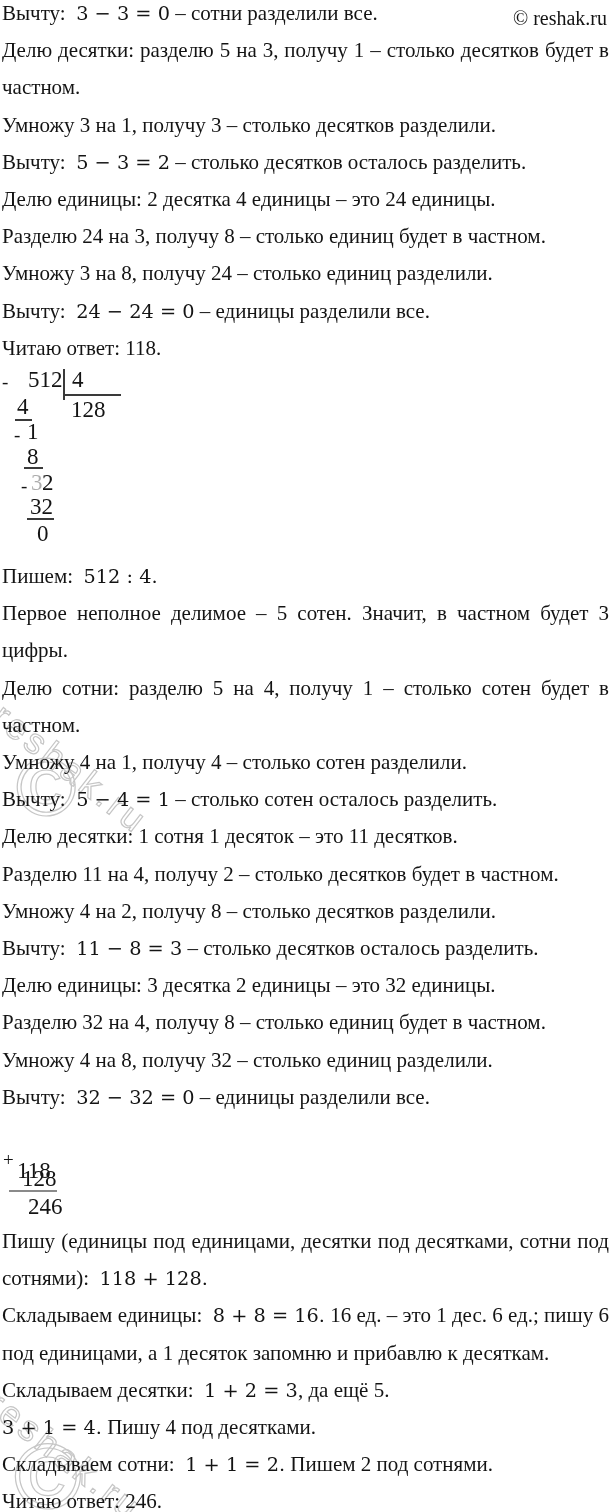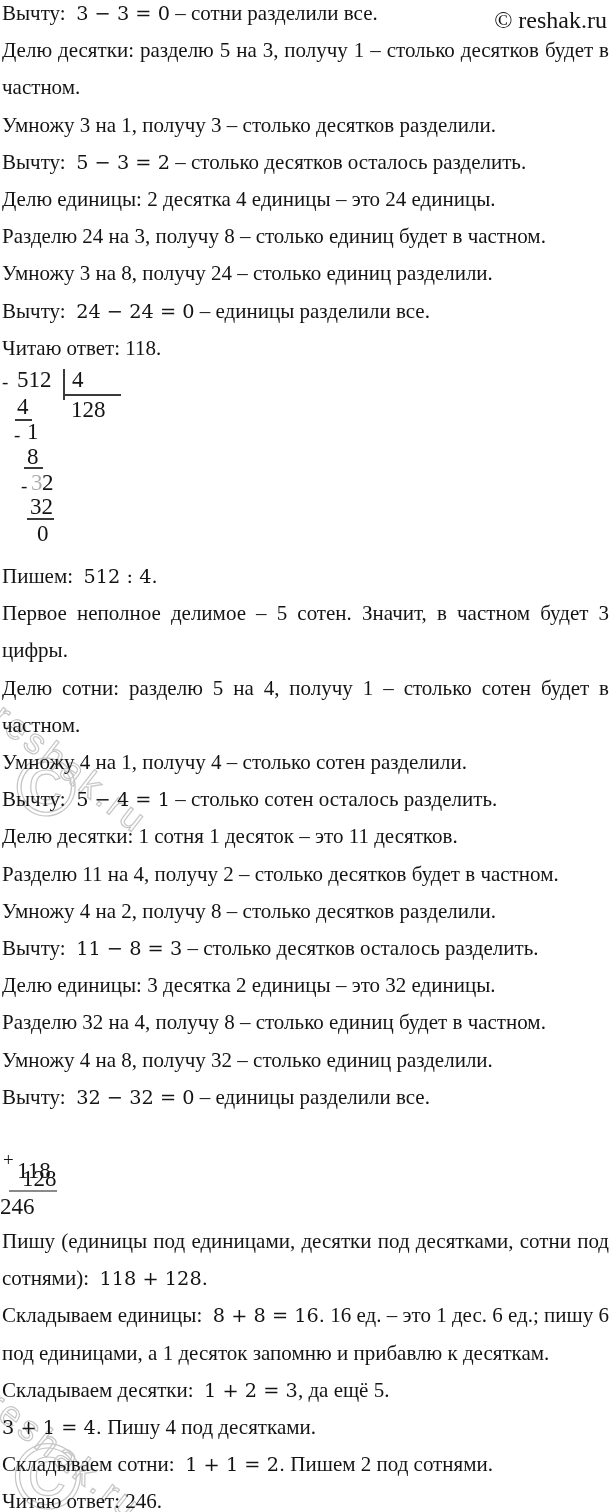--- a/index.html
+++ b/index.html
@@ -21,21 +21,21 @@
     line-height: 37.2px;
     text-align: justify;
     text-align-last: left;
   }
   #sec1 { top: -5px; }
   #sec2 { top: 558px; }
   #sec3 { top: 1223px; }
   .f { font-family: "DejaVu Serif", serif; font-size: 0.92em; margin-top: 17px; }
   .copyright {
     position: absolute; top: 7px; right: 5px;
-    font-size: 24px; z-index: 2;
+    font-size: 20px; z-index: 2;
   }
   
   .division, .addition {
     position: absolute; z-index: 2; font-size: 23px;
   }
   .division { left: 0; top: 368px; width: 160px; height: 180px; }
   .addition { left: 0; top: 1140px; width: 90px; height: 80px; }
   .division span, .addition span { position: absolute; line-height: 1; white-space: nowrap; }
   .dash { font-size: 19px; }
   .plus { font-size: 19px; }
@@ -76,21 +76,21 @@
     <p><span>Вычту:&nbsp; </span><span class="f">5 − 3 = 2</span><span> – столько десятков осталось разделить.</span></p>
     <p><span>Делю единицы: 2 десятка 4 единицы – это 24 единицы.</span></p>
     <p><span>Разделю 24 на 3, получу 8 – столько единиц будет в частном.</span></p>
     <p><span>Умножу 3 на 8, получу 24 – столько единиц разделили.</span></p>
     <p><span>Вычту:&nbsp; </span><span class="f">24 − 24 = 0</span><span> – единицы разделили все.</span></p>
     <p><span>Читаю ответ: 118.</span></p>
   </div>
 
 <div class="division">
   <span class="dash" style="left:2px; top:4px;">-</span>
-  <span style="left:17px; top:0;">512</span>
+  <span style="left:28px; top:0;">512</span>
   <div class="vline" style="left:63px; top:1px; height:31px;"></div>
   <span style="left:72px; top:0;">4</span>
   <div class="rule" style="left:63px; top:26px; width:58px;"></div>
   <span style="left:17px; top:27px;">4</span>
   <div class="rule" style="left:15px; top:51px; width:17px;"></div>
   <span style="left:71px; top:30px;">128</span>
   <span class="dash" style="left:14px; top:57px;">-</span>
   <span style="left:27px; top:52px;">1</span>
   <span style="left:27px; top:77px;">8</span>
   <div class="rule" style="left:24px; top:99px; width:19px;"></div>
@@ -116,21 +116,21 @@
     <p><span>Разделю 32 на 4, получу 8 – столько единиц будет в частном.</span></p>
     <p><span>Умножу 4 на 8, получу 32 – столько единиц разделили.</span></p>
     <p><span>Вычту:&nbsp; </span><span class="f">32 − 32 = 0</span><span> – единицы разделили все.</span></p>
   </div>
 
 <div class="addition">
   <span class="plus" style="left:3px; top:10px;">+</span>
   <span style="left:17px; top:19px;">118</span>
   <span style="left:22px; top:27px;">128</span>
   <div class="rule lt" style="left:9px; top:50px; width:48px;"></div>
-  <span style="left:0; top:55px;">246</span>
+  <span style="left:28px; top:55px;">246</span>
 </div>
 
 <div class="sec" id="sec3">
     <p><span>Пишу (единицы под единицами, десятки под десятками, сотни под сотнями):&nbsp; </span><span class="f">118 + 128.</span></p>
     <p><span>Складываем единицы:&nbsp; </span><span class="f">8 + 8 = 16.</span><span> 16 ед. – это 1 дес. 6 ед.; пишу 6 под единицами, а 1 десяток запомню и прибавлю к десяткам.</span></p>
     <p><span>Складываем десятки:&nbsp; </span><span class="f">1 + 2 = 3</span><span>, да ещё 5.</span></p>
     <p><span class="f">3 + 1 = 4.</span><span> Пишу 4 под десятками.</span></p>
     <p><span>Складываем сотни:&nbsp; </span><span class="f">1 + 1 = 2.</span><span> Пишем 2 под сотнями.</span></p>
     <p><span>Читаю ответ: 246.</span></p>
   </div>

